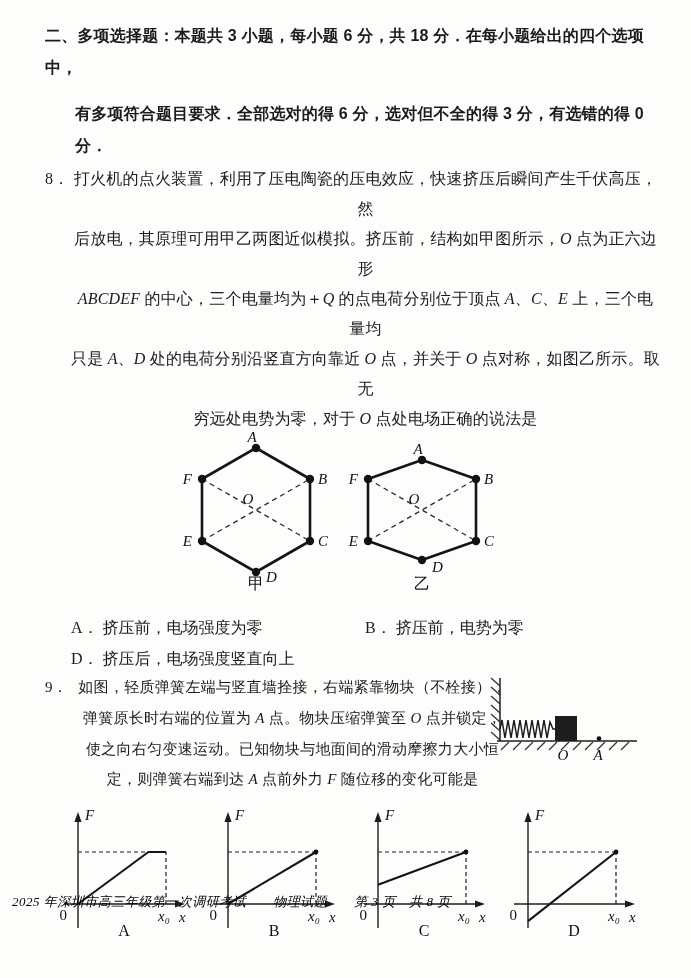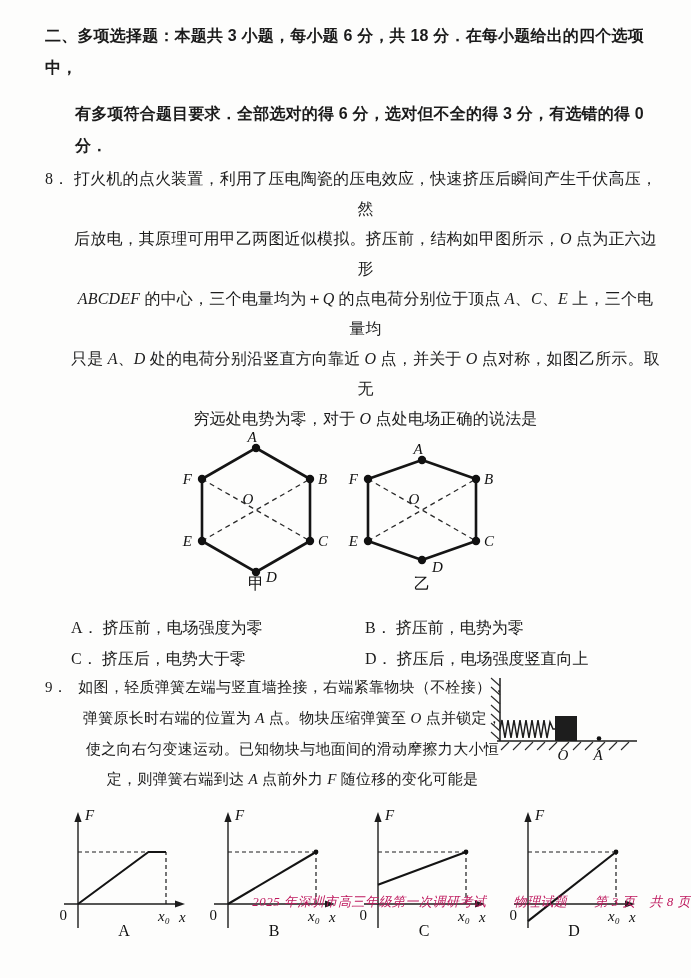--- a/index.html
+++ b/index.html
@@ -32,22 +32,22 @@
   .q9t{font:italic 15px "Liberation Serif","DejaVu Serif",serif;fill:#111;}
   .graphs-row{display:flex;margin-left:-5px;margin-top:5px;}
   .graph{width:150px;height:140px;}
   .ax{stroke:#1c1c1c;stroke-width:1.4;}
   .ah{fill:#1c1c1c;}
   .dash{stroke:#1c1c1c;stroke-width:1.2;stroke-dasharray:4 3;fill:none;}
   .fl{stroke:#141414;stroke-width:2.1;fill:none;stroke-linejoin:round;}
   text.it{font:italic 15px "Liberation Serif","DejaVu Serif",serif;fill:#111;}
   text.up{font:15px "Liberation Serif","DejaVu Serif",serif;fill:#111;}
   text.cap{font:16px "Liberation Serif","DejaVu Serif",serif;fill:#111;}
-  .footer{position:absolute;left:0;right:0;top:893px;text-align:right;
-          font-style:italic;font-size:13px;letter-spacing:.5px;color:#be185d;}
+  .footer{position:absolute;left:0;right:0;top:893px;text-align:left;
+          font-style:italic;font-size:13px;letter-spacing:.5px;color:#000000;padding-left:12px;}
 </style>
 </head>
 <body>
 
 <div class="page">
   <div class="content">
 
     <div class="mc-header">
       <div>二、多项选择题：本题共 3 小题，每小题 6 分，共 18 分．在每小题给出的四个选项中，</div>
       <div class="h-indent">有多项符合题目要求．全部选对的得 6 分，选对但不全的得 3 分，有选错的得 0 分．</div>
@@ -104,21 +104,20 @@
         <text class="hexcap" x="80" y="159" text-anchor="middle">乙</text>
       </svg>
     </div>
 
     <div class="options">
       <div class="opt-row">
         <div class="opt"><span class="key">A．</span><span>挤压前，电场强度为零</span></div>
         <div class="opt"><span class="key">B．</span><span>挤压前，电势为零</span></div>
       </div>
       <div class="opt-row">
-        <div class="opt"><span class="key">C．</span><span>挤压后，电势大于零</span></div>
         <div class="opt"><span class="key">D．</span><span>挤压后，电场强度竖直向上</span></div>
       </div>
     </div>
 
     <div class="question q9">
       <span class="qnum">9．</span>
       <div class="qbody">
         <div class="qline">如图，轻质弹簧左端与竖直墙拴接，右端紧靠物块（不栓接），</div>
         <div class="qline">弹簧原长时右端的位置为 <i class="mv">A</i> 点。物块压缩弹簧至 <i class="mv">O</i> 点并锁定，</div>
         <div class="qline">使之向右匀变速运动。已知物块与地面间的滑动摩擦力大小恒</div>

